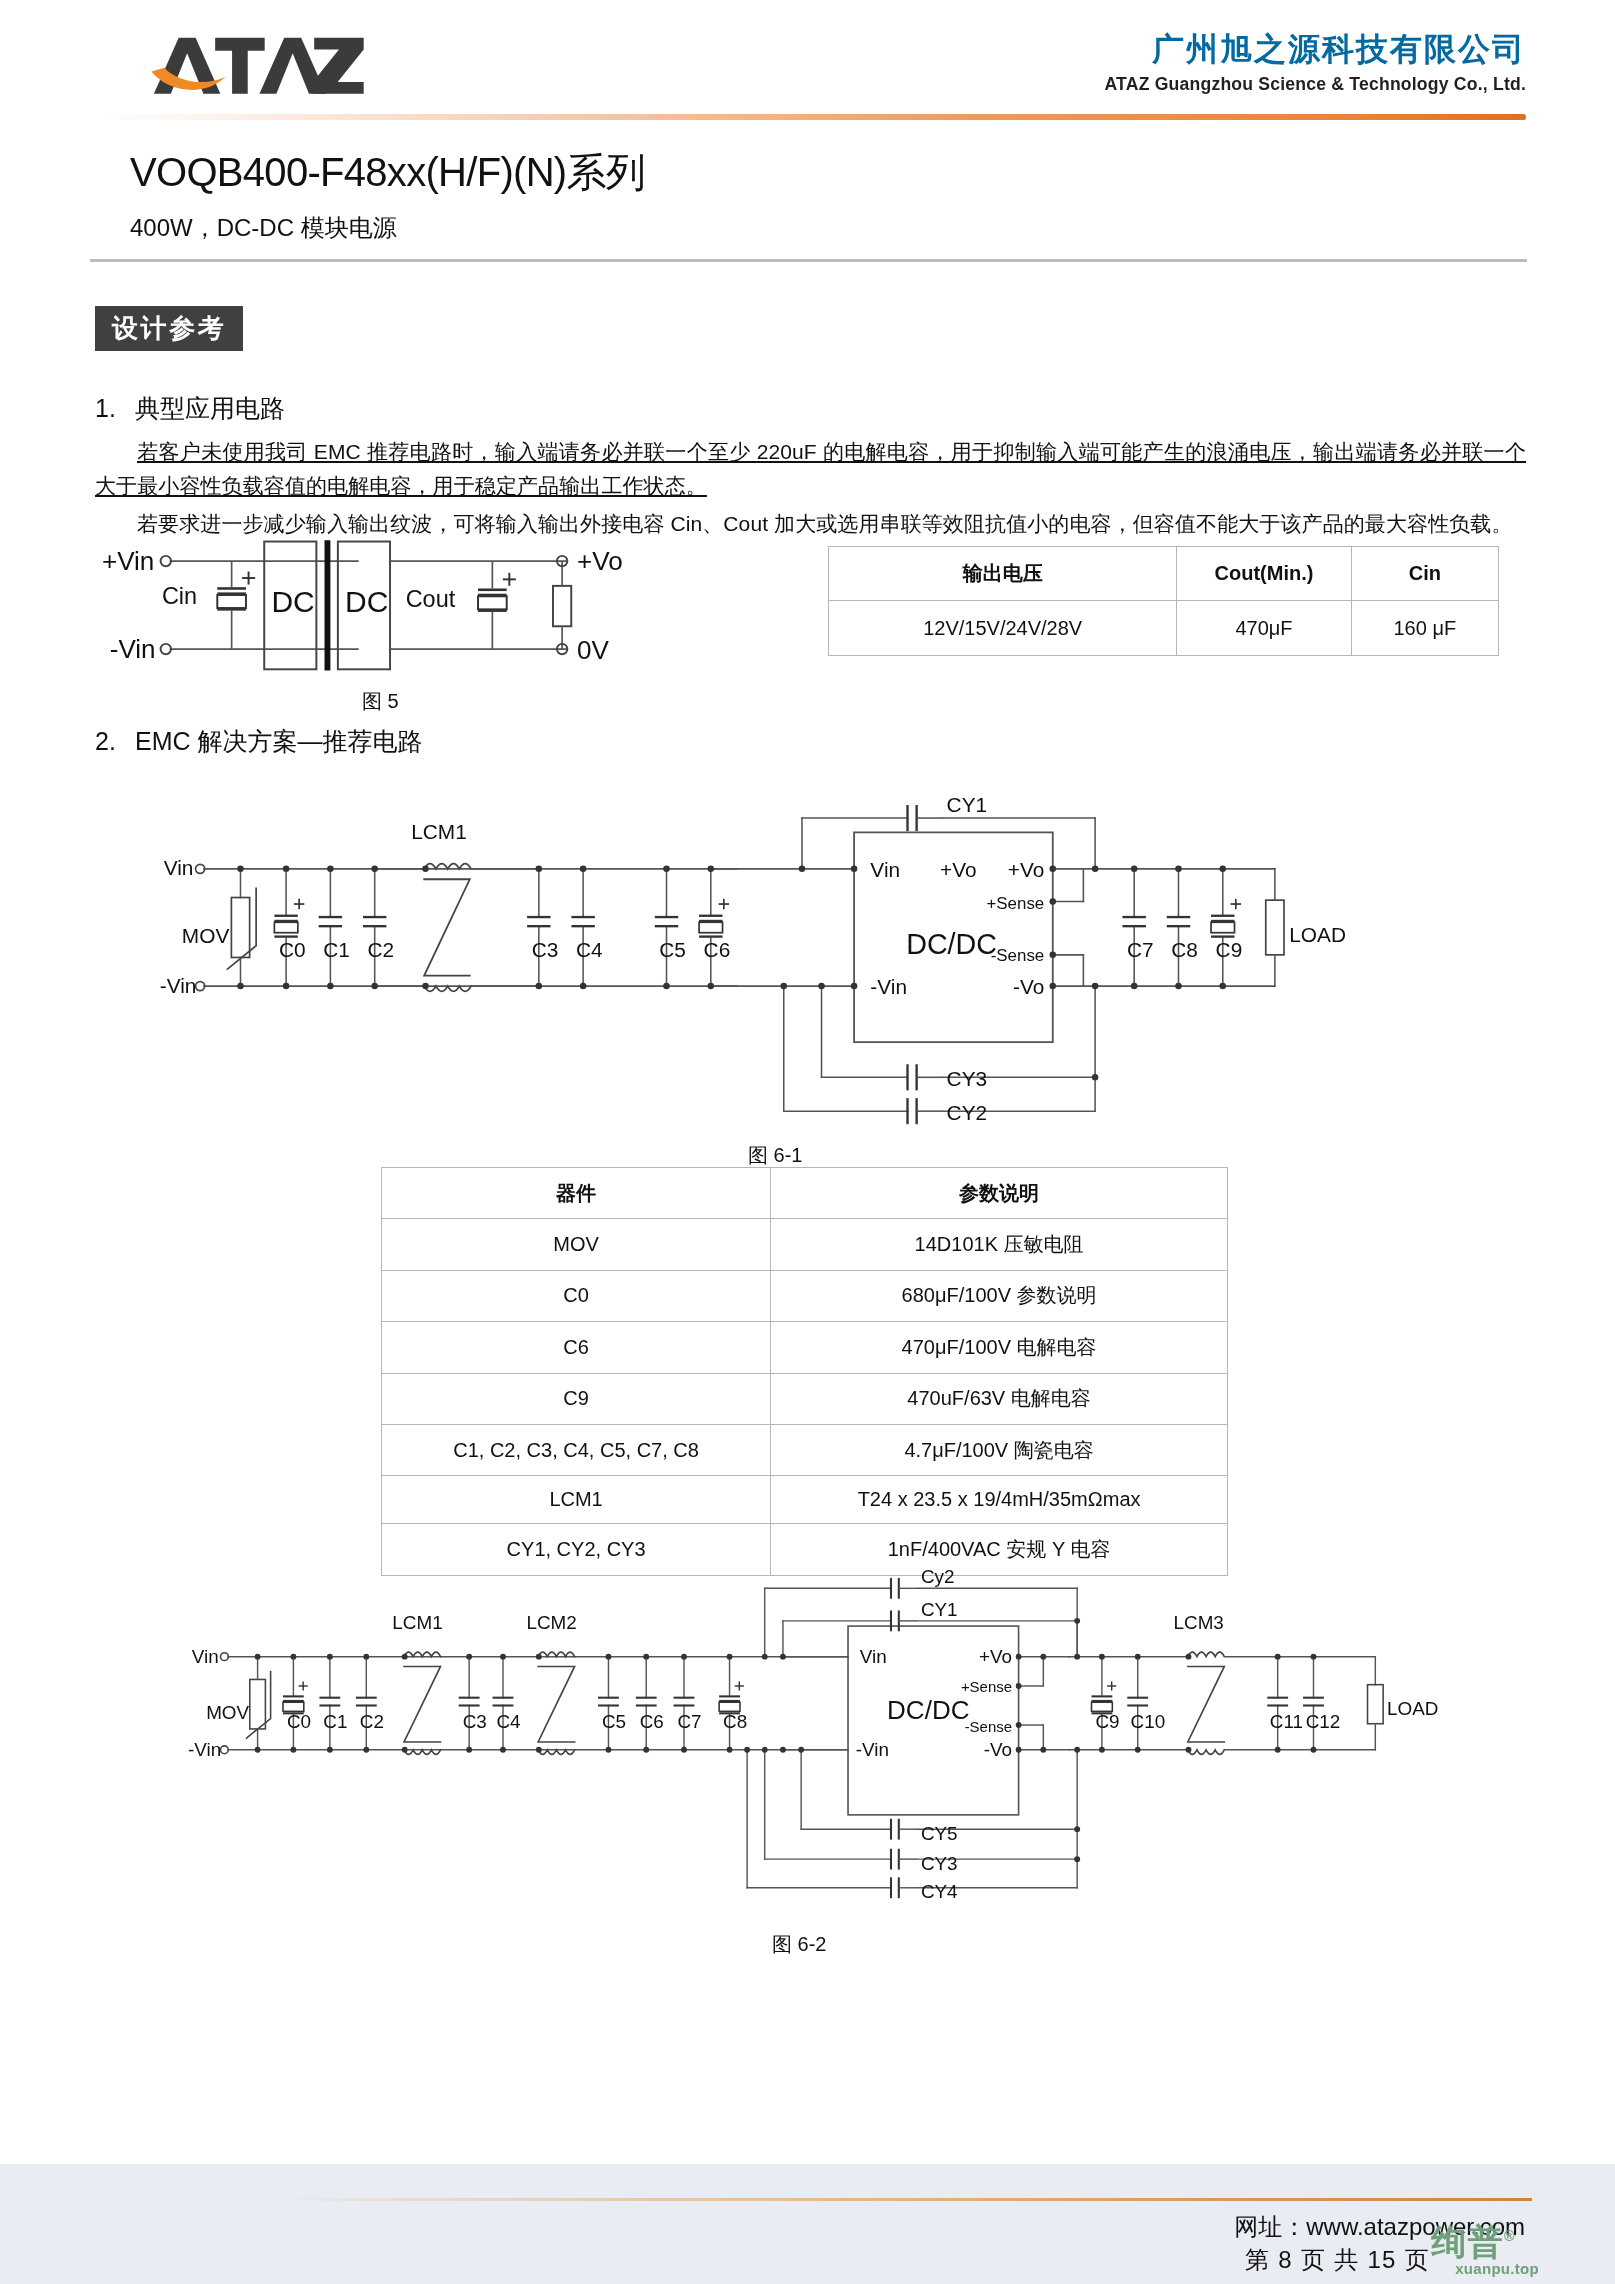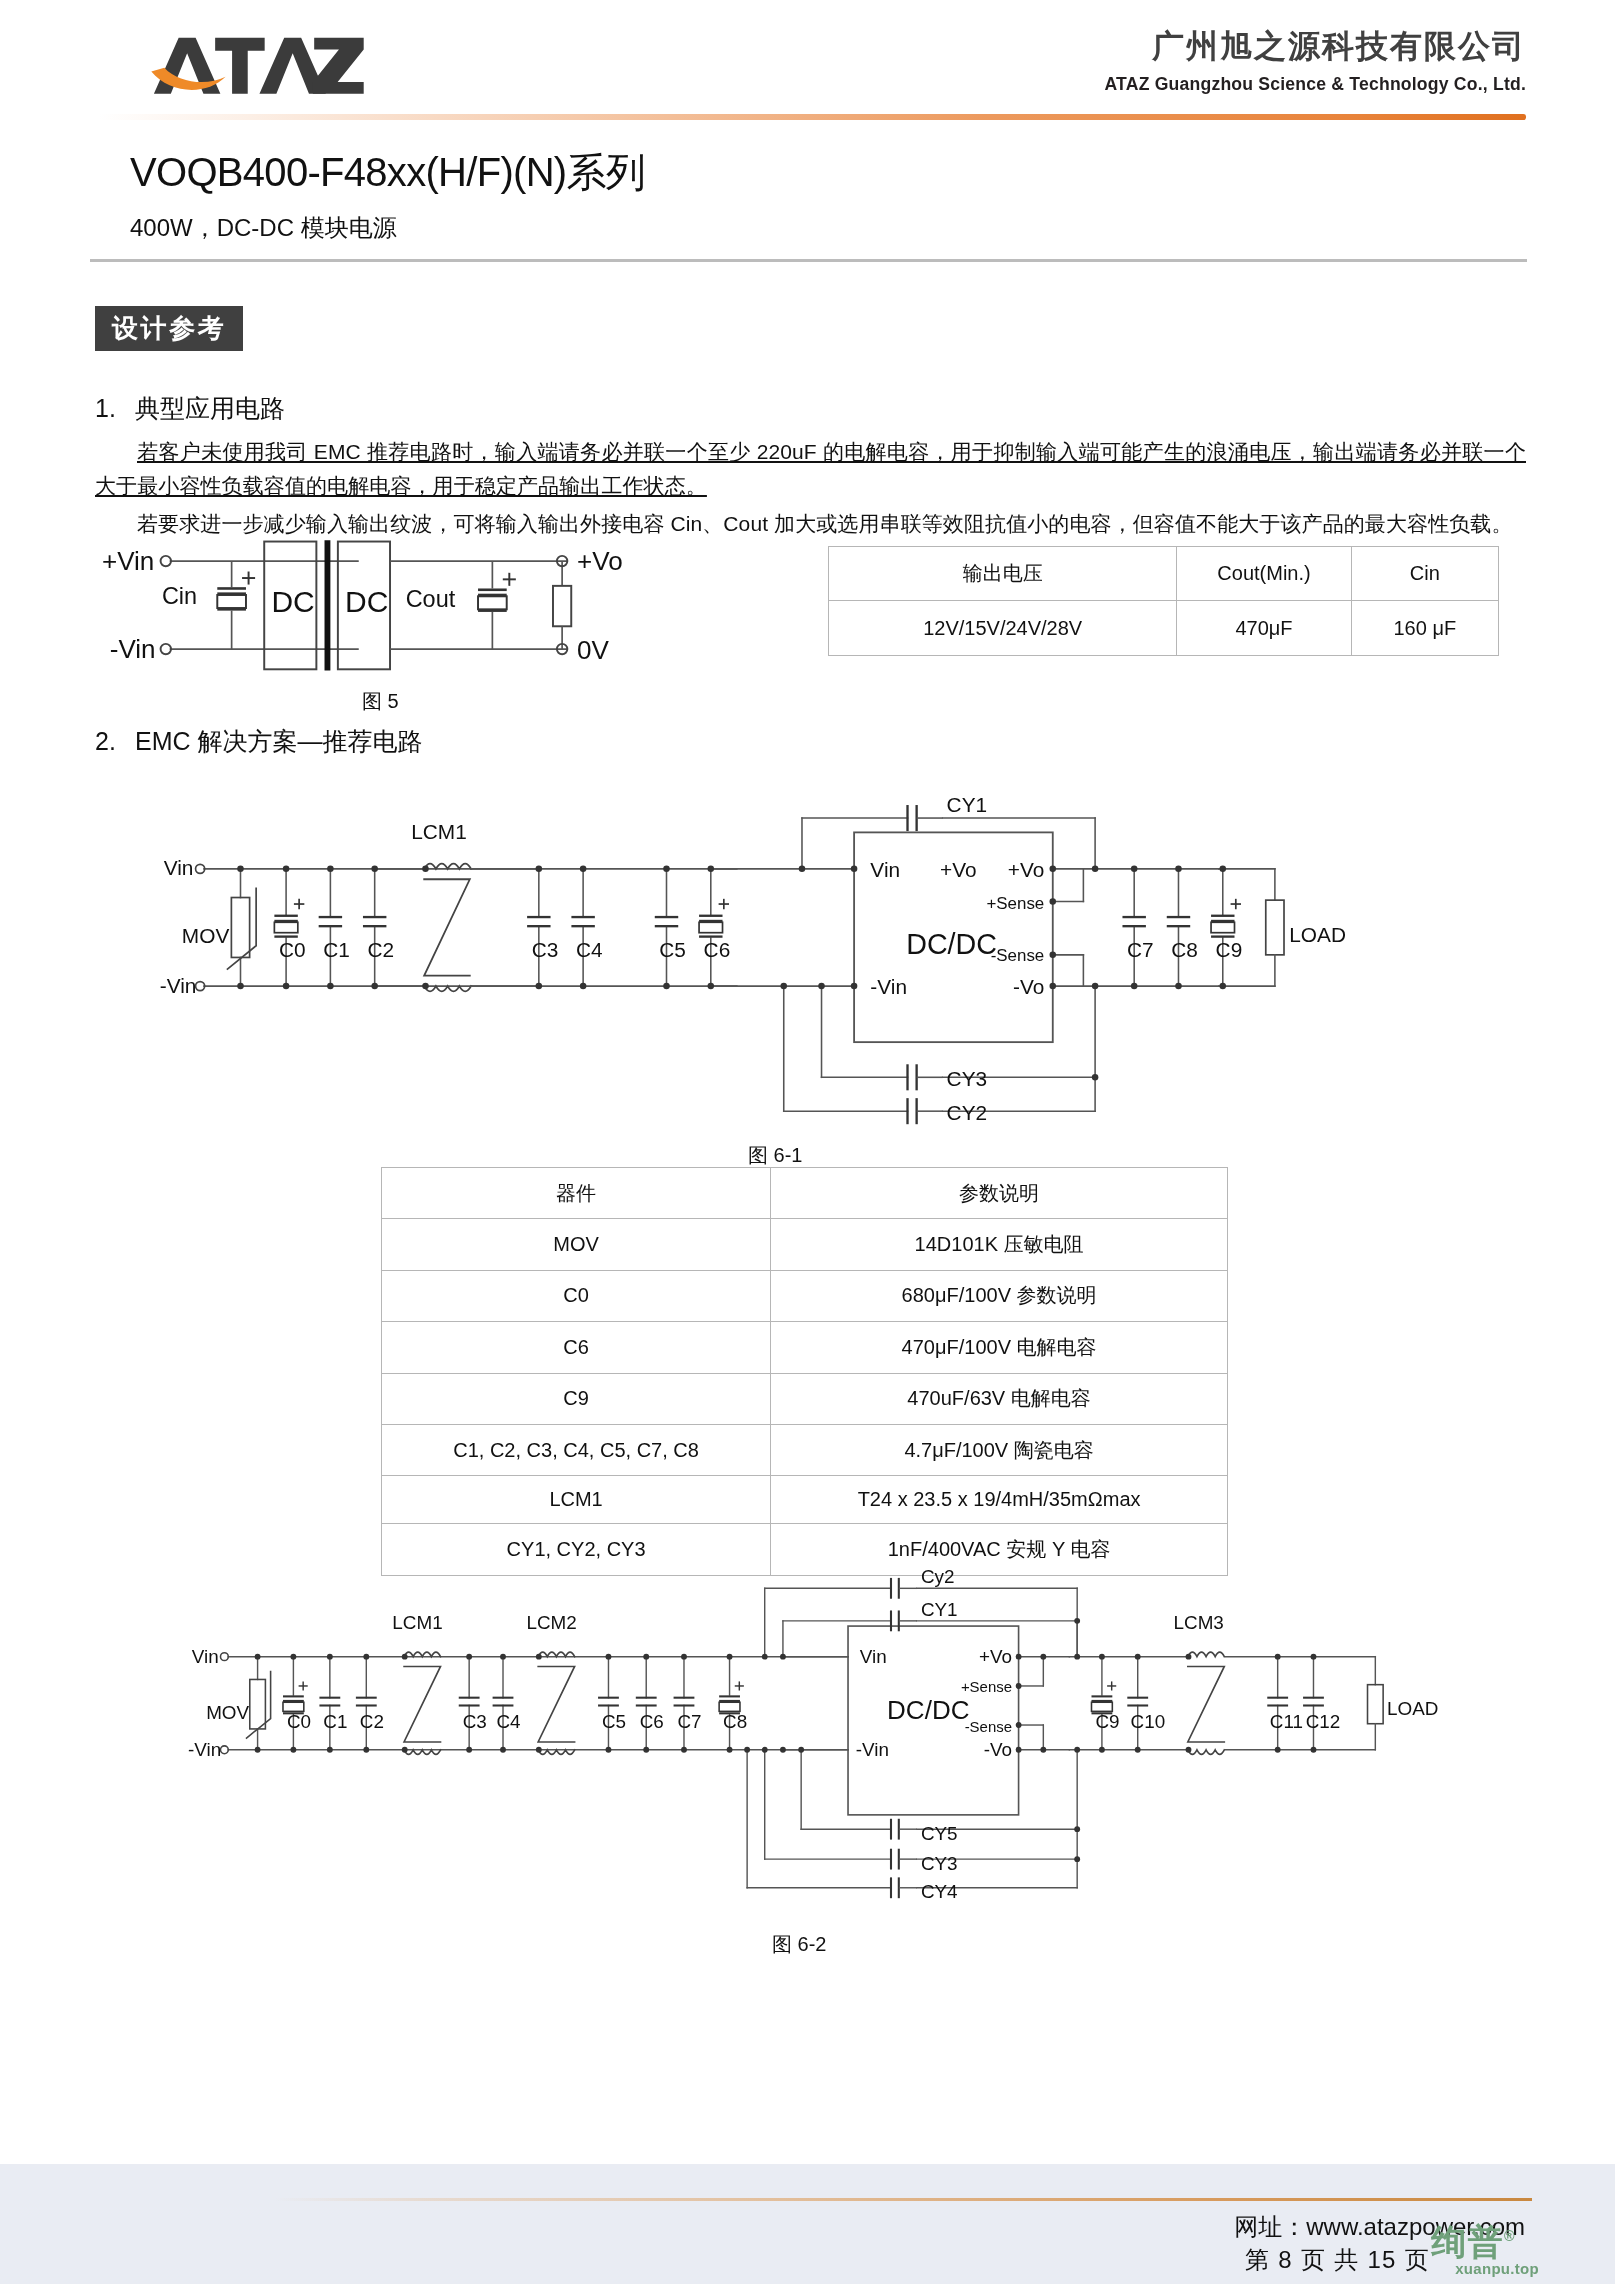--- a/index.html
+++ b/index.html
@@ -18,22 +18,22 @@
     position:absolute;left:0;top:0;width:1616px;height:2164px;
     background:#ffffff;
   }
 
   
   .header{position:absolute;left:0;top:0;width:1616px;height:130px;}
   .logo{position:absolute;left:150px;top:31px;width:215px;height:72px;}
   .logo svg{display:block;}
   .co-block{position:absolute;right:90px;top:31px;text-align:right;}
   .co-cn{
-    font-family:Liberation Mono, monospace;
-    font-size:32px;font-weight:700;color:#404040;letter-spacing:2px;
+    font-family:Liberation Serif, serif;
+    font-size:32px;font-weight:700;color:#0369a1;letter-spacing:2px;
     line-height:1.15;white-space:nowrap;
   }
   .co-en{
     font-size:17.6px;font-weight:700;color:#231f20;margin-top:6.5px;
     letter-spacing:0.2px;white-space:nowrap;
   }
   .orange-rule{
     position:absolute;left:98px;top:114px;width:1428px;height:5.9px;
     background:linear-gradient(to right,rgba(232,131,58,0) 0%,rgba(232,131,58,.12) 10%,rgba(232,131,58,.45) 35%,rgba(232,131,58,.82) 62%,#e8833a 88%,#e0701f 100%);
     border-radius:2.6px;
@@ -71,21 +71,21 @@
   .para .ind{display:inline-block;width:42px;}
 
   
   table.dt{border-collapse:collapse;}
   table.dt td{
     border:1.3px solid #b6b6b6;
     text-align:center;vertical-align:middle;
     font-size:20px;color:#111;
     padding:11.7px 6.5px;
   }
-  table.dt td.hd{font-weight:400;}
+  table.dt td.hd{font-weight:700;}
 
   #tbl-cincout{position:absolute;left:828px;top:546px;width:671px;}
   #tbl-cincout td{height:30px;}
   #tbl-cincout col.c1{width:52%}
   #tbl-cincout col.c2{width:26%}
   #tbl-cincout col.c3{width:22%}
 
   #tbl-parts{position:absolute;left:381px;top:1167px;width:847px;}
   #tbl-parts td{height:23.5px;font-size:20px;}
   #tbl-parts col.c1{width:46%}

